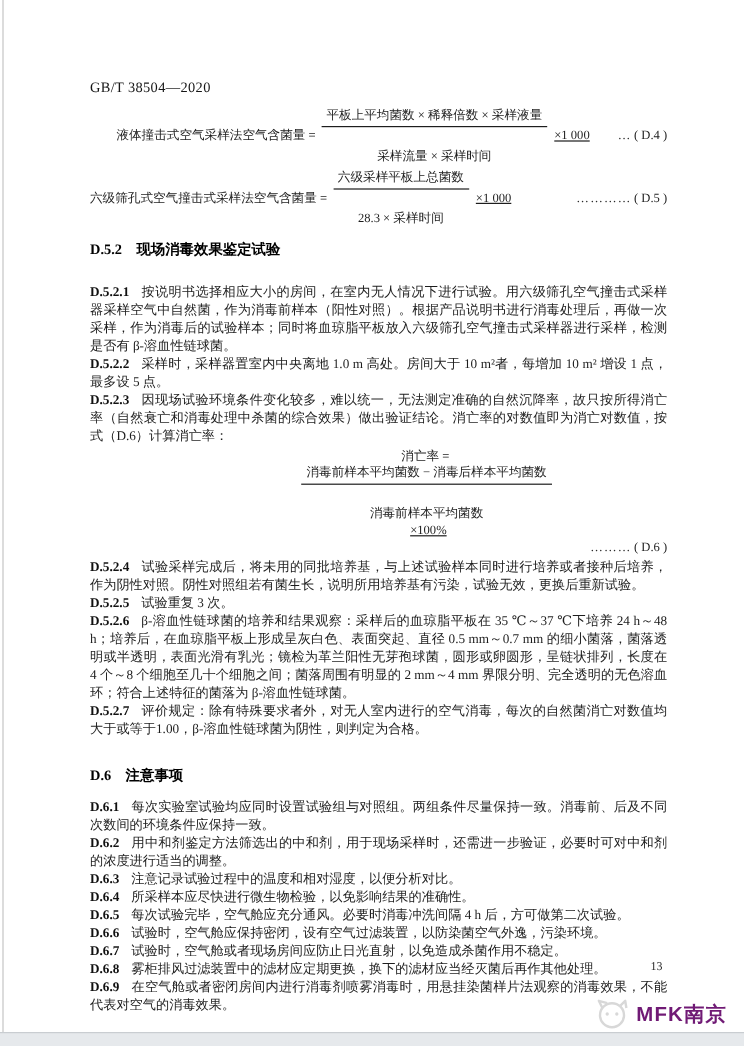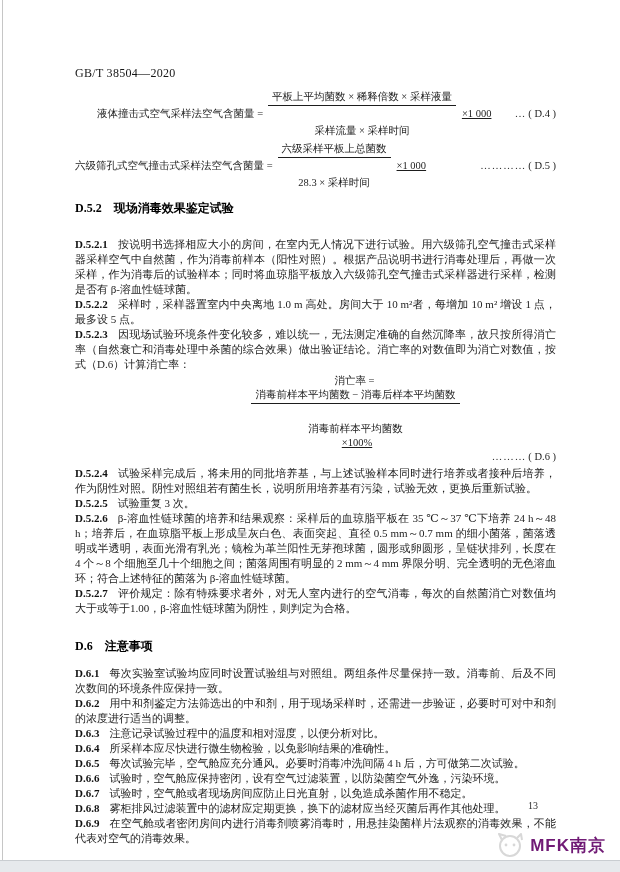--- a/index.html
+++ b/index.html
@@ -64,21 +64,21 @@
   }
   .para .pnum { font-weight: 700; margin-right: 10px; white-space: nowrap; color: #111; }
   .first-para { margin-top: 21px; }
   
   .end-bar {
     width: 114px; height: 3px;
     background: #5d5d5d;
     margin: 27px auto 0 auto;
   }
   .page-number {
-    position: absolute; top: 800px; right: 82px;
+    position: absolute; top: 800px; right: 68px;
     font-size: 10px; color: #2c2c2c;
   }
   .watermark {
     position: absolute; right: 14px; bottom: 14px;
     display: flex; align-items: center; gap: 5px;
     color: #701a75;
     font-size: 17px; font-weight: 700;
     font-family: "Liberation Sans", sans-serif;
     letter-spacing: 1px;
     user-select: none;

